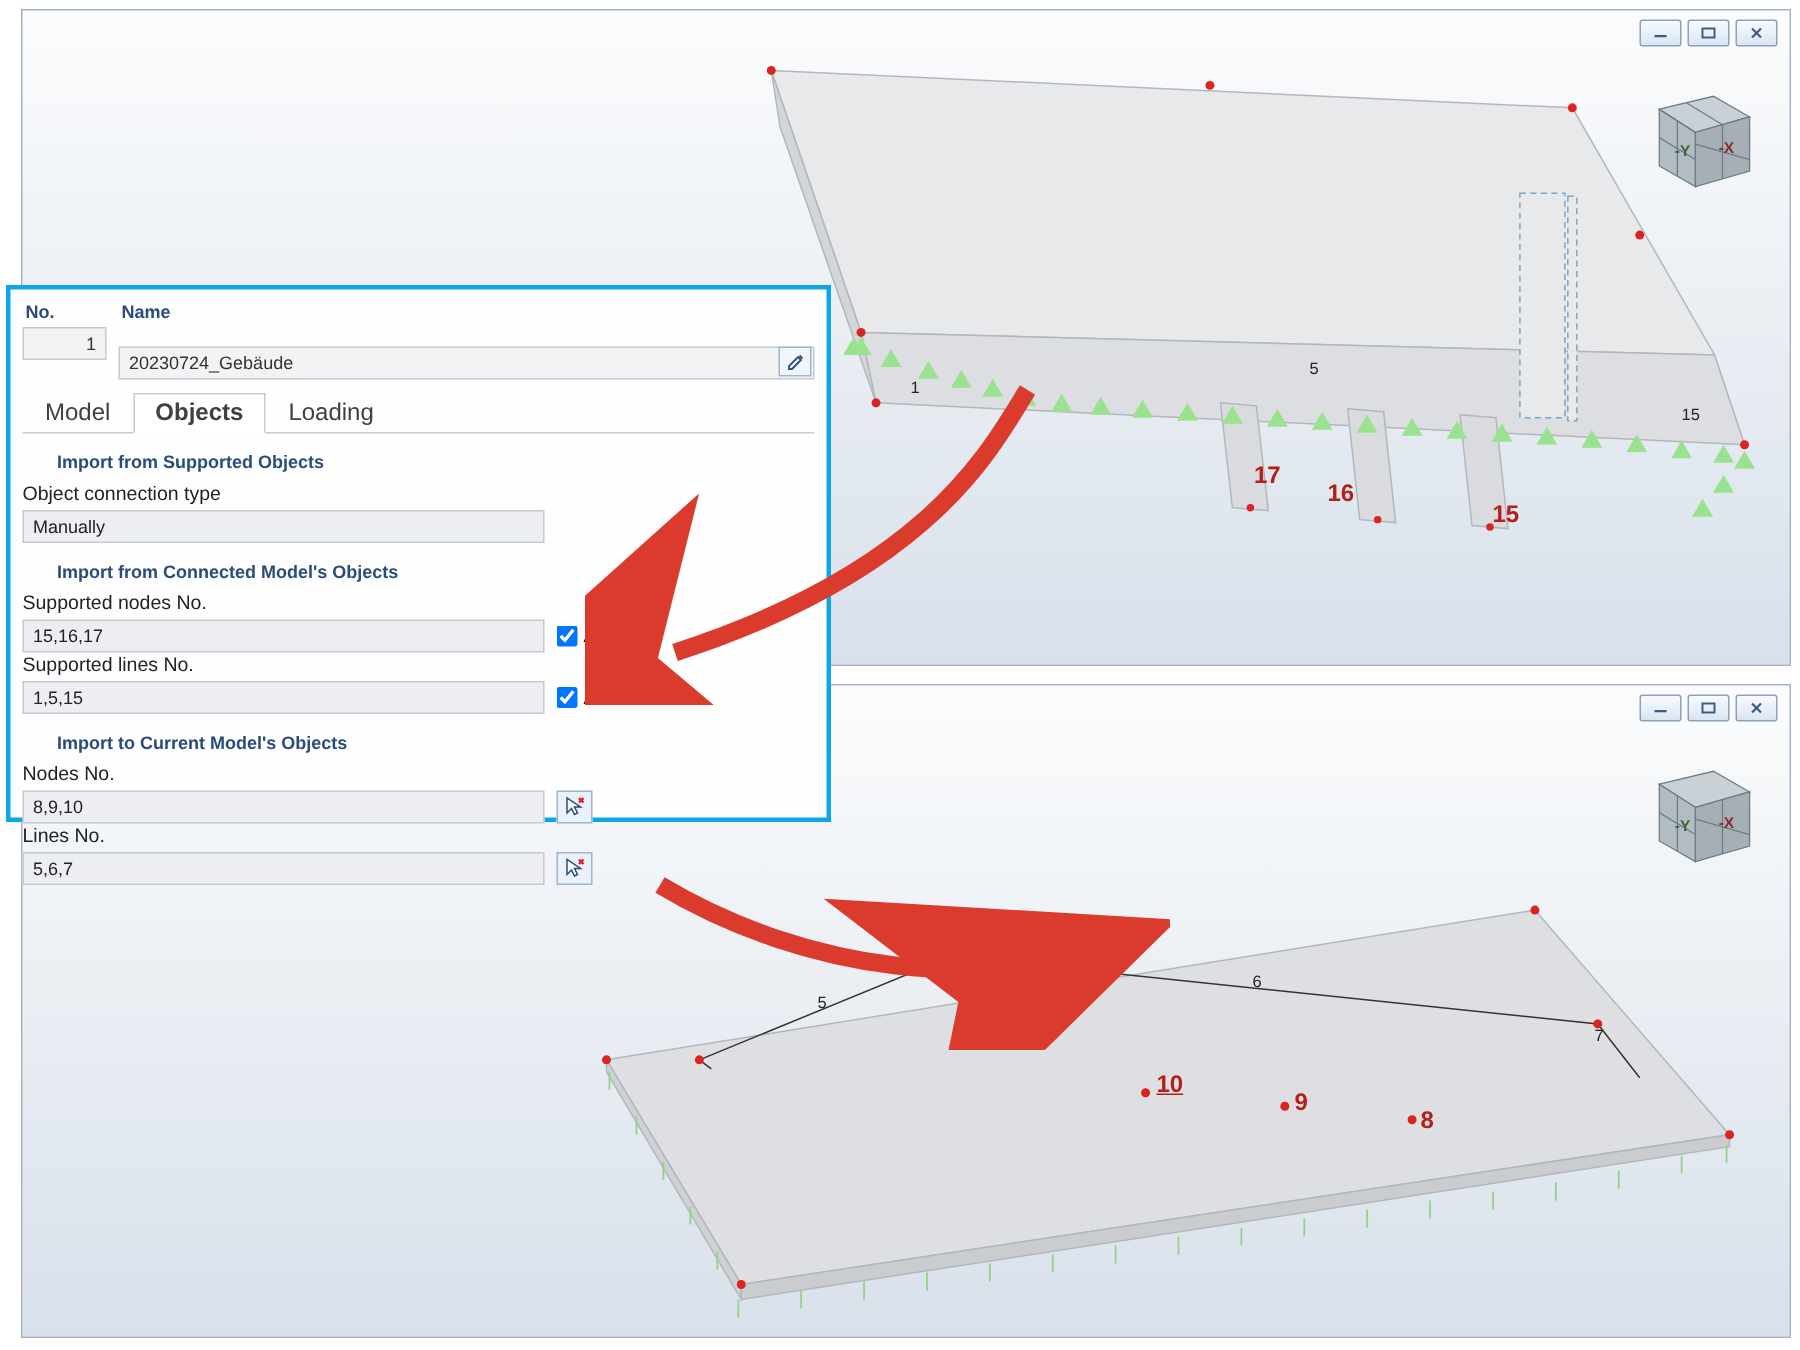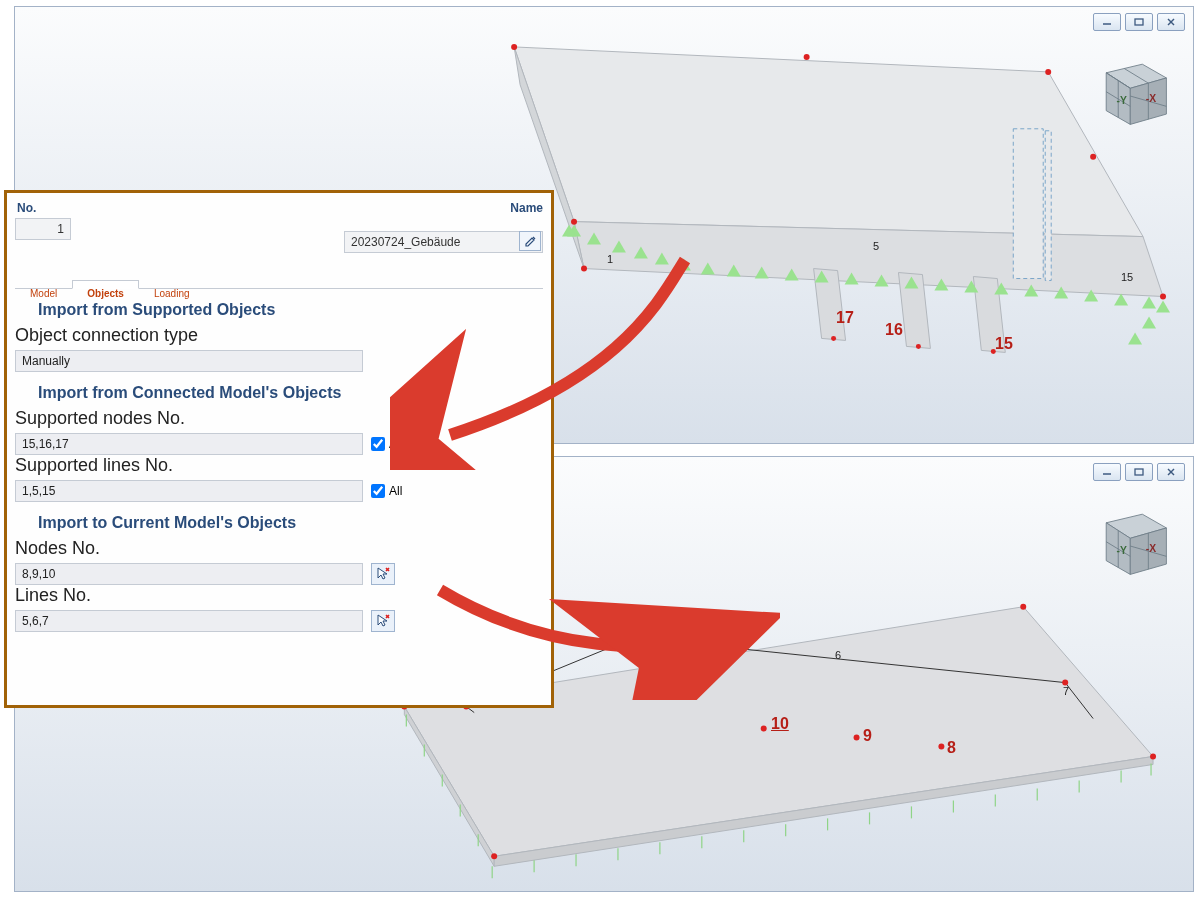--- a/index.html
+++ b/index.html
@@ -39,55 +39,55 @@
     width: 86px; height: 86px;
   }
   .viewport.top .nav-cube { top: 40px; }
   .viewport.bottom .nav-cube { top: 40px; }
   .nav-cube svg { width: 100%; height: 100%; }
 
   .model3d { position:absolute; inset:0; pointer-events:none; }
 
   
   .panel {
-    position: absolute; left: 4px; top: 190px; width: 550px; height: 518px;
-    border: 3px solid #a16207; background: #fefefe; z-index: 10;
+    position: absolute; left: 4px; top: 190px; width: 550px; height: 358px;
+    border: 3px solid #0ea5e9; background: #fefefe; z-index: 10;
     padding: 6px 8px 8px 8px;
   }
   .hdr-row { display:flex; gap:8px; margin-bottom:8px; }
   .hdr-col { display:flex; flex-direction:column; }
   .hdr-col.no { width:56px; }
-  .hdr-col.name { flex:1; position:relative;align-items:flex-end; }
+  .hdr-col.name { flex:1; position:relative; }
   .hdr-label { color:#2a4c7a; font-weight:bold; padding:2px 0 3px 2px; font-size:12px; }
   .hdr-input {
     height:22px; border:1px solid #c5cbd4; background:#f2f3f5;
     padding:0 6px; font-size:12px; color:#333;
   }
   .hdr-col.no .hdr-input { text-align:right; }
   .hdr-edit-btn {
     position:absolute; right:2px; bottom:2px; width:22px; height:20px;
     border:1px solid #9fb4cf; background:#f0f5fb; display:flex;
     align-items:center; justify-content:center; cursor:pointer;
   }
 
   .tabs { display:flex; border-bottom:1px solid #c5cbd4; height:28px; margin-top:4px; }
   .tab {
-    padding:0 14px; line-height:26px; color:#c2410c; cursor:pointer;
+    padding:0 14px; line-height:26px; color:#404040; cursor:pointer;
     border:1px solid transparent; border-bottom:none;
-    position:relative; top:1px; font-size:10px;margin-top:18px;
+    position:relative; top:1px; font-size:16px;
   }
   .tab.active {
     background:#fff; border-color:#c5cbd4; border-bottom:1px solid #fff;
     font-weight:bold;
   }
 
   .section-title {
-    color:#2a4c7a; font-weight:bold; margin:12px 0 6px 0; font-size:16px;padding-left:23px;
-  }
-  .field-label { color:#222; margin-bottom:4px; font-size:18px; }
+    color:#2a4c7a; font-weight:bold; margin:12px 0 6px 0; font-size:12px;padding-left:23px;
+  }
+  .field-label { color:#222; margin-bottom:4px; font-size:13px; }
   .field-row { display:flex; align-items:center; gap:8px; }
   .field-input {
     height:22px; border:1px solid #c5cbd4; background:#edeef2;
     padding:0 6px; font-size:12px; color:#222; flex:0 0 auto;
   }
   .field-input.w350 { width:348px; }
   .chk { display:flex; align-items:center; gap:4px; font-size:12px; }
   .chk input { width:14px; height:14px; margin:0; }
 
   .pick-btn {

